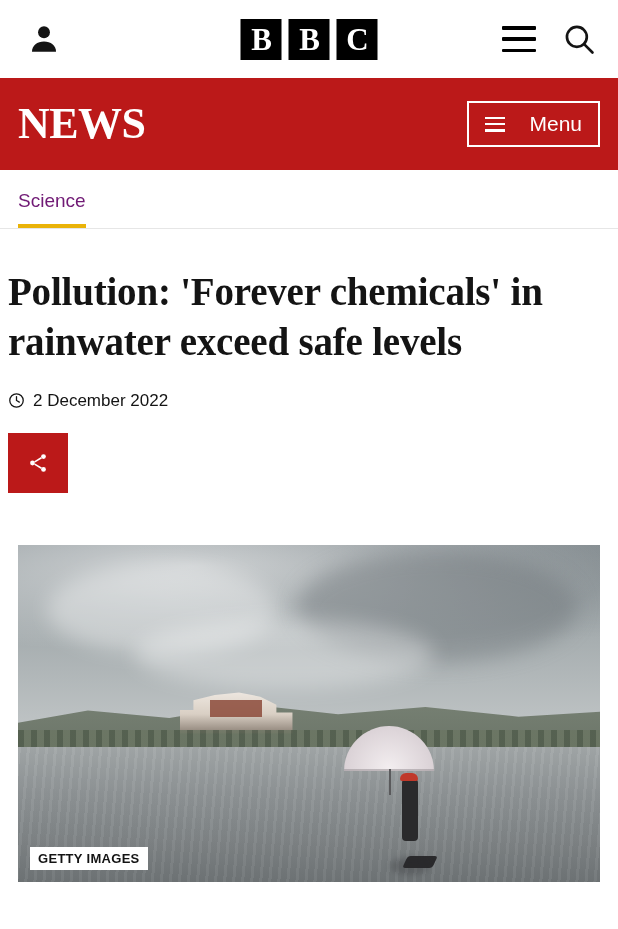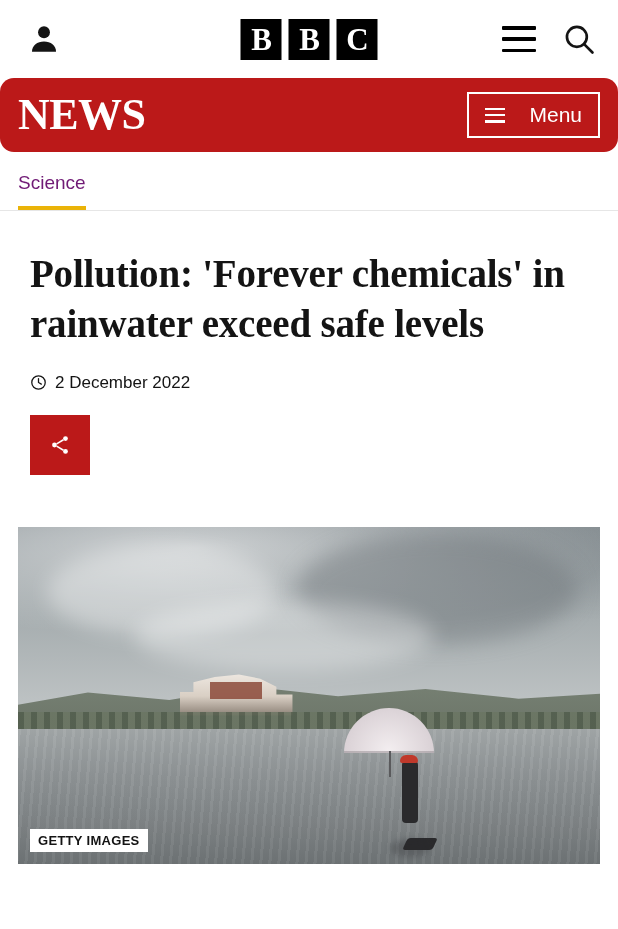--- a/index.html
+++ b/index.html
@@ -30,26 +30,25 @@
     letter-spacing: -1px;
   }
   .global-right { margin-left:auto; display:flex; align-items:center; gap: 26px; }
   .hamburger { width:34px; height:26px; display:flex; flex-direction:column; justify-content:space-between; }
   .hamburger span { display:block; height:3.5px; background:#000; border-radius:1px; }
   .search-icon { width:34px; height:34px; }
 
   
   .masthead {
     background: #bb1919;
-    height: 74px;
+    height: 92px;
     display:flex;
     align-items:center;
     padding: 0 18px;
     position: relative;
-    border-radius: 14px;
   }
   .news-wordmark {
     color:#fff;
     font-family:"Liberation Serif", serif;
     font-weight:700;
     font-size: 44px;
     letter-spacing: -0.5px;
     line-height: 1;
   }
   .menu-button {
@@ -78,21 +77,21 @@
   .section-tab {
     display:inline-block;
     font-size: 19px;
     color:#701a75;
     padding-bottom: 12px;
     border-bottom: 4px solid #eab308;
     font-weight: 400;
   }
 
   
-  .article { padding: 38px 18px 0 30px; }
+  .article { padding: 38px 18px 0 8px; }
   .headline {
     font-family: "Liberation Serif", serif;
     font-weight: 700;
     font-size: 39px;
     line-height: 1.28;
     color: #141414;
     letter-spacing: -0.2px;
   }
   .byline {
     margin-top: 24px;

